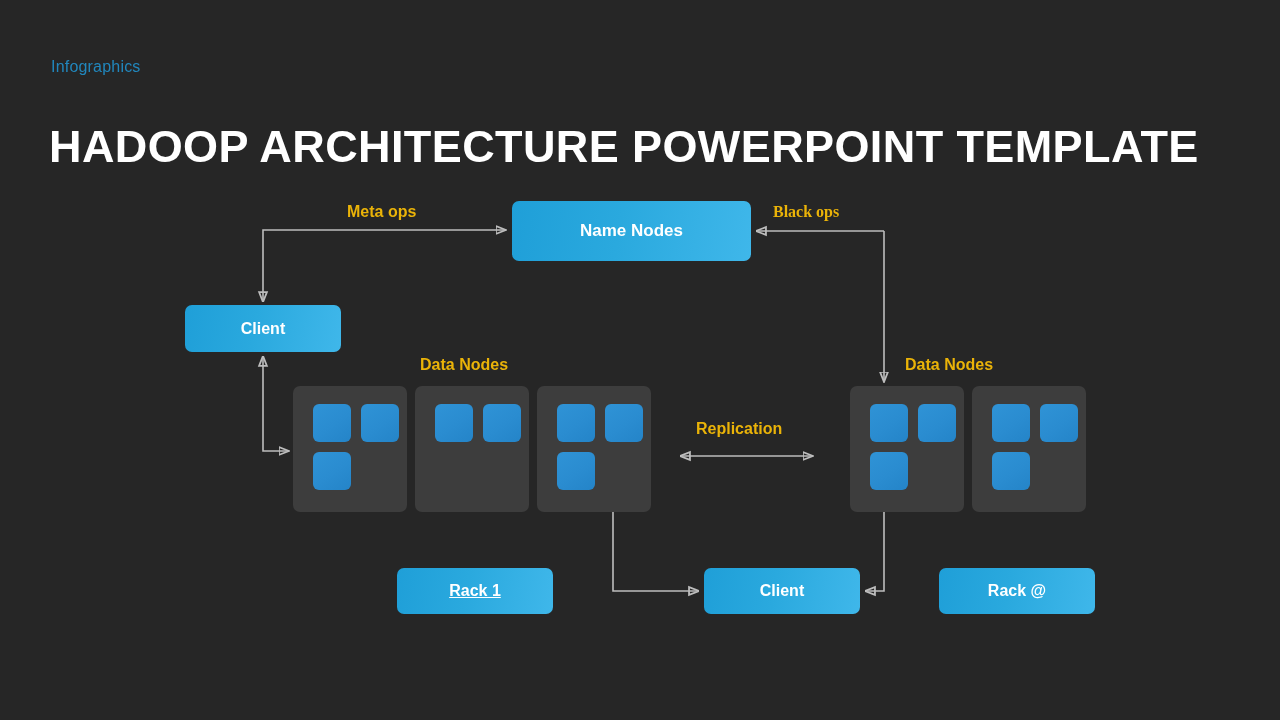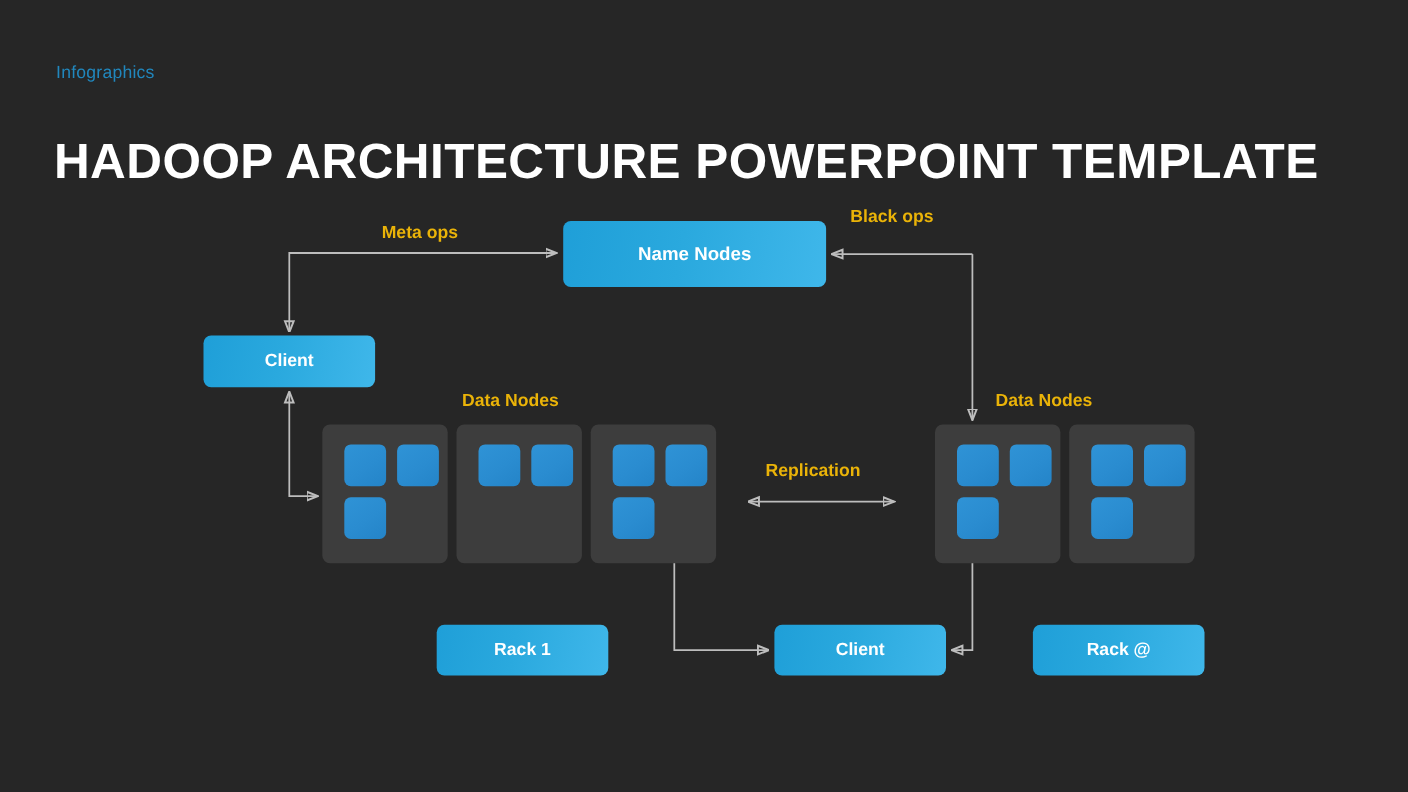--- a/index.html
+++ b/index.html
@@ -66,36 +66,37 @@
     left: 185px; top: 305px; width: 156px; height: 47px;
     font-size: 16px;
   }
   .bluebox.client-bottom {
     left: 704px; top: 568px; width: 156px; height: 46px;
     font-size: 16px;
   }
   .bluebox.rack1 {
     left: 397px; top: 568px; width: 156px; height: 46px;
     font-size: 16px;
+    text-decoration: underline;
   }
   .bluebox.rack2 {
     left: 939px; top: 568px; width: 156px; height: 46px;
     font-size: 16px;
   }
 
   
   .seclabel {
     position: absolute;
     font-size: 16px;
     font-weight: bold;
     color: #eab308;
     white-space: nowrap;
   }
   .seclabel.meta-ops   { left: 347px; top: 203px; }
-  .seclabel.black-ops  { left: 773px; top: 189px; }
+  .seclabel.black-ops  { left: 773px; top: 203px; font-family: Liberation Serif, serif; }
   .seclabel.dn-left    { left: 420px; top: 356px; }
   .seclabel.dn-right   { left: 905px; top: 356px; }
   .seclabel.replication{ left: 696px; top: 420px; }
 
   
   .rack {
     position: absolute;
     background: #3d3d3d;
     border-radius: 7px;
     box-sizing: border-box;

